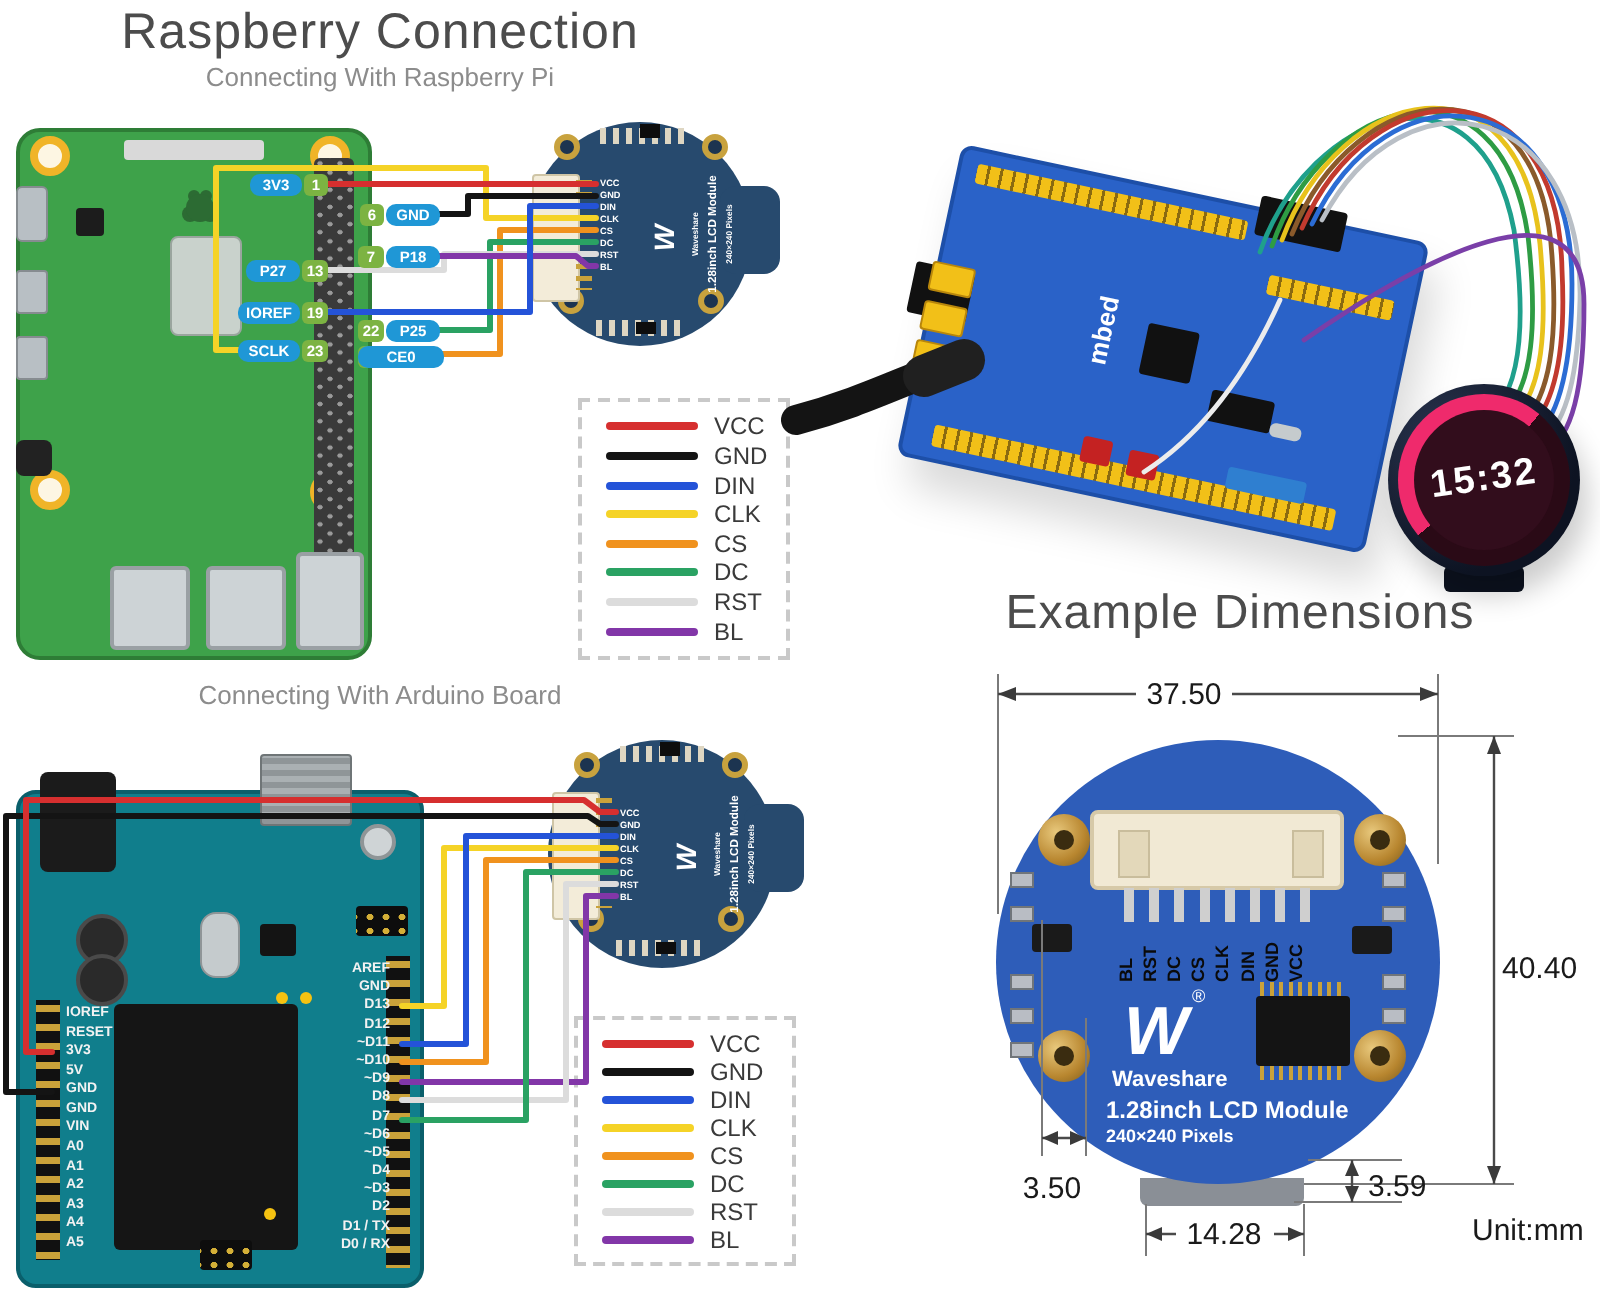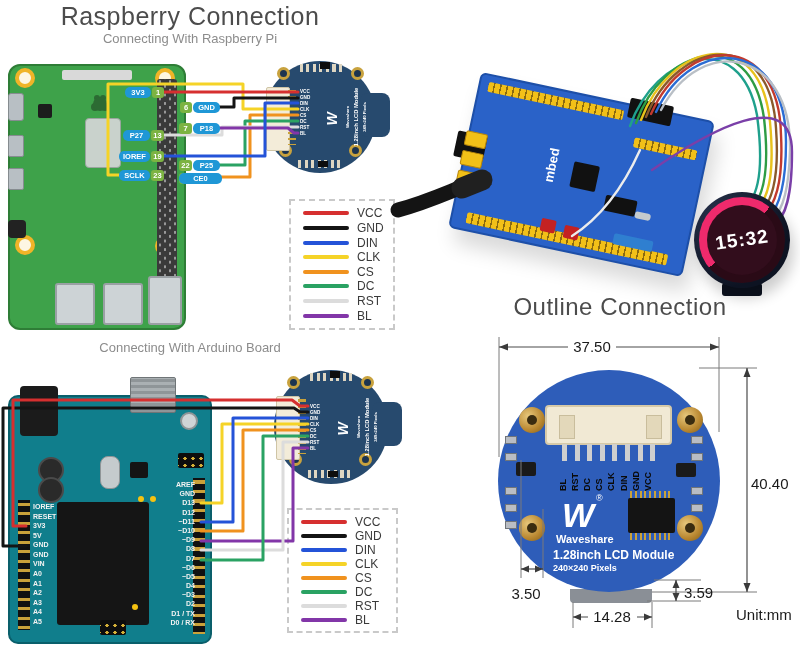--- a/index.html
+++ b/index.html
@@ -86,21 +86,21 @@
   .arrow{fill:#3a3a3a;stroke:none;}
 </style>
 </head>
 <body>
 
 <div class="canvas">
 
   <div class="t-title" style="left:0;top:2px;width:380px;">Raspberry Connection</div>
   <div class="t-sub" style="left:0;top:31px;width:380px;">Connecting With Raspberry Pi</div>
   <div class="t-sub" style="left:0;top:340px;width:380px;">Connecting With Arduino Board</div>
-  <div class="t-title" style="left:440px;top:293px;width:360px;font-size:24px;">Outline Connection</div>
+  <div class="t-title" style="left:440px;top:293px;width:360px;font-size:24px;">Example Dimensions</div>
 
   <div class="pi-board" style="background: rgb(62, 162, 74);">
     <div class="hole" style="left:5px;top:2px;"></div>
     <div class="hole" style="left:145px;top:2px;"></div>
     <div class="hole" style="left:5px;top:169px;"></div>
     <div class="hole" style="left:145px;top:170px;"></div>
     <div class="gpio"></div>
     <div class="abs" style="left:52px;top:4px;width:70px;height:10px;background:#d9d9d9;border-radius:2px;"></div>
     <div class="abs" style="left:75px;top:52px;width:34px;height:48px;background:#c9d2cc;border:1px solid #9aa59e;border-radius:4px;"></div>
     <div class="abs" style="left:83px;top:31px;width:14px;height:14px;border-radius:50%;background:#2c6b33;box-shadow:-5px 3px 0 -3px #2c6b33,5px 3px 0 -3px #2c6b33,-3px -6px 0 -4px #2c6b33,3px -6px 0 -4px #2c6b33;"></div>

